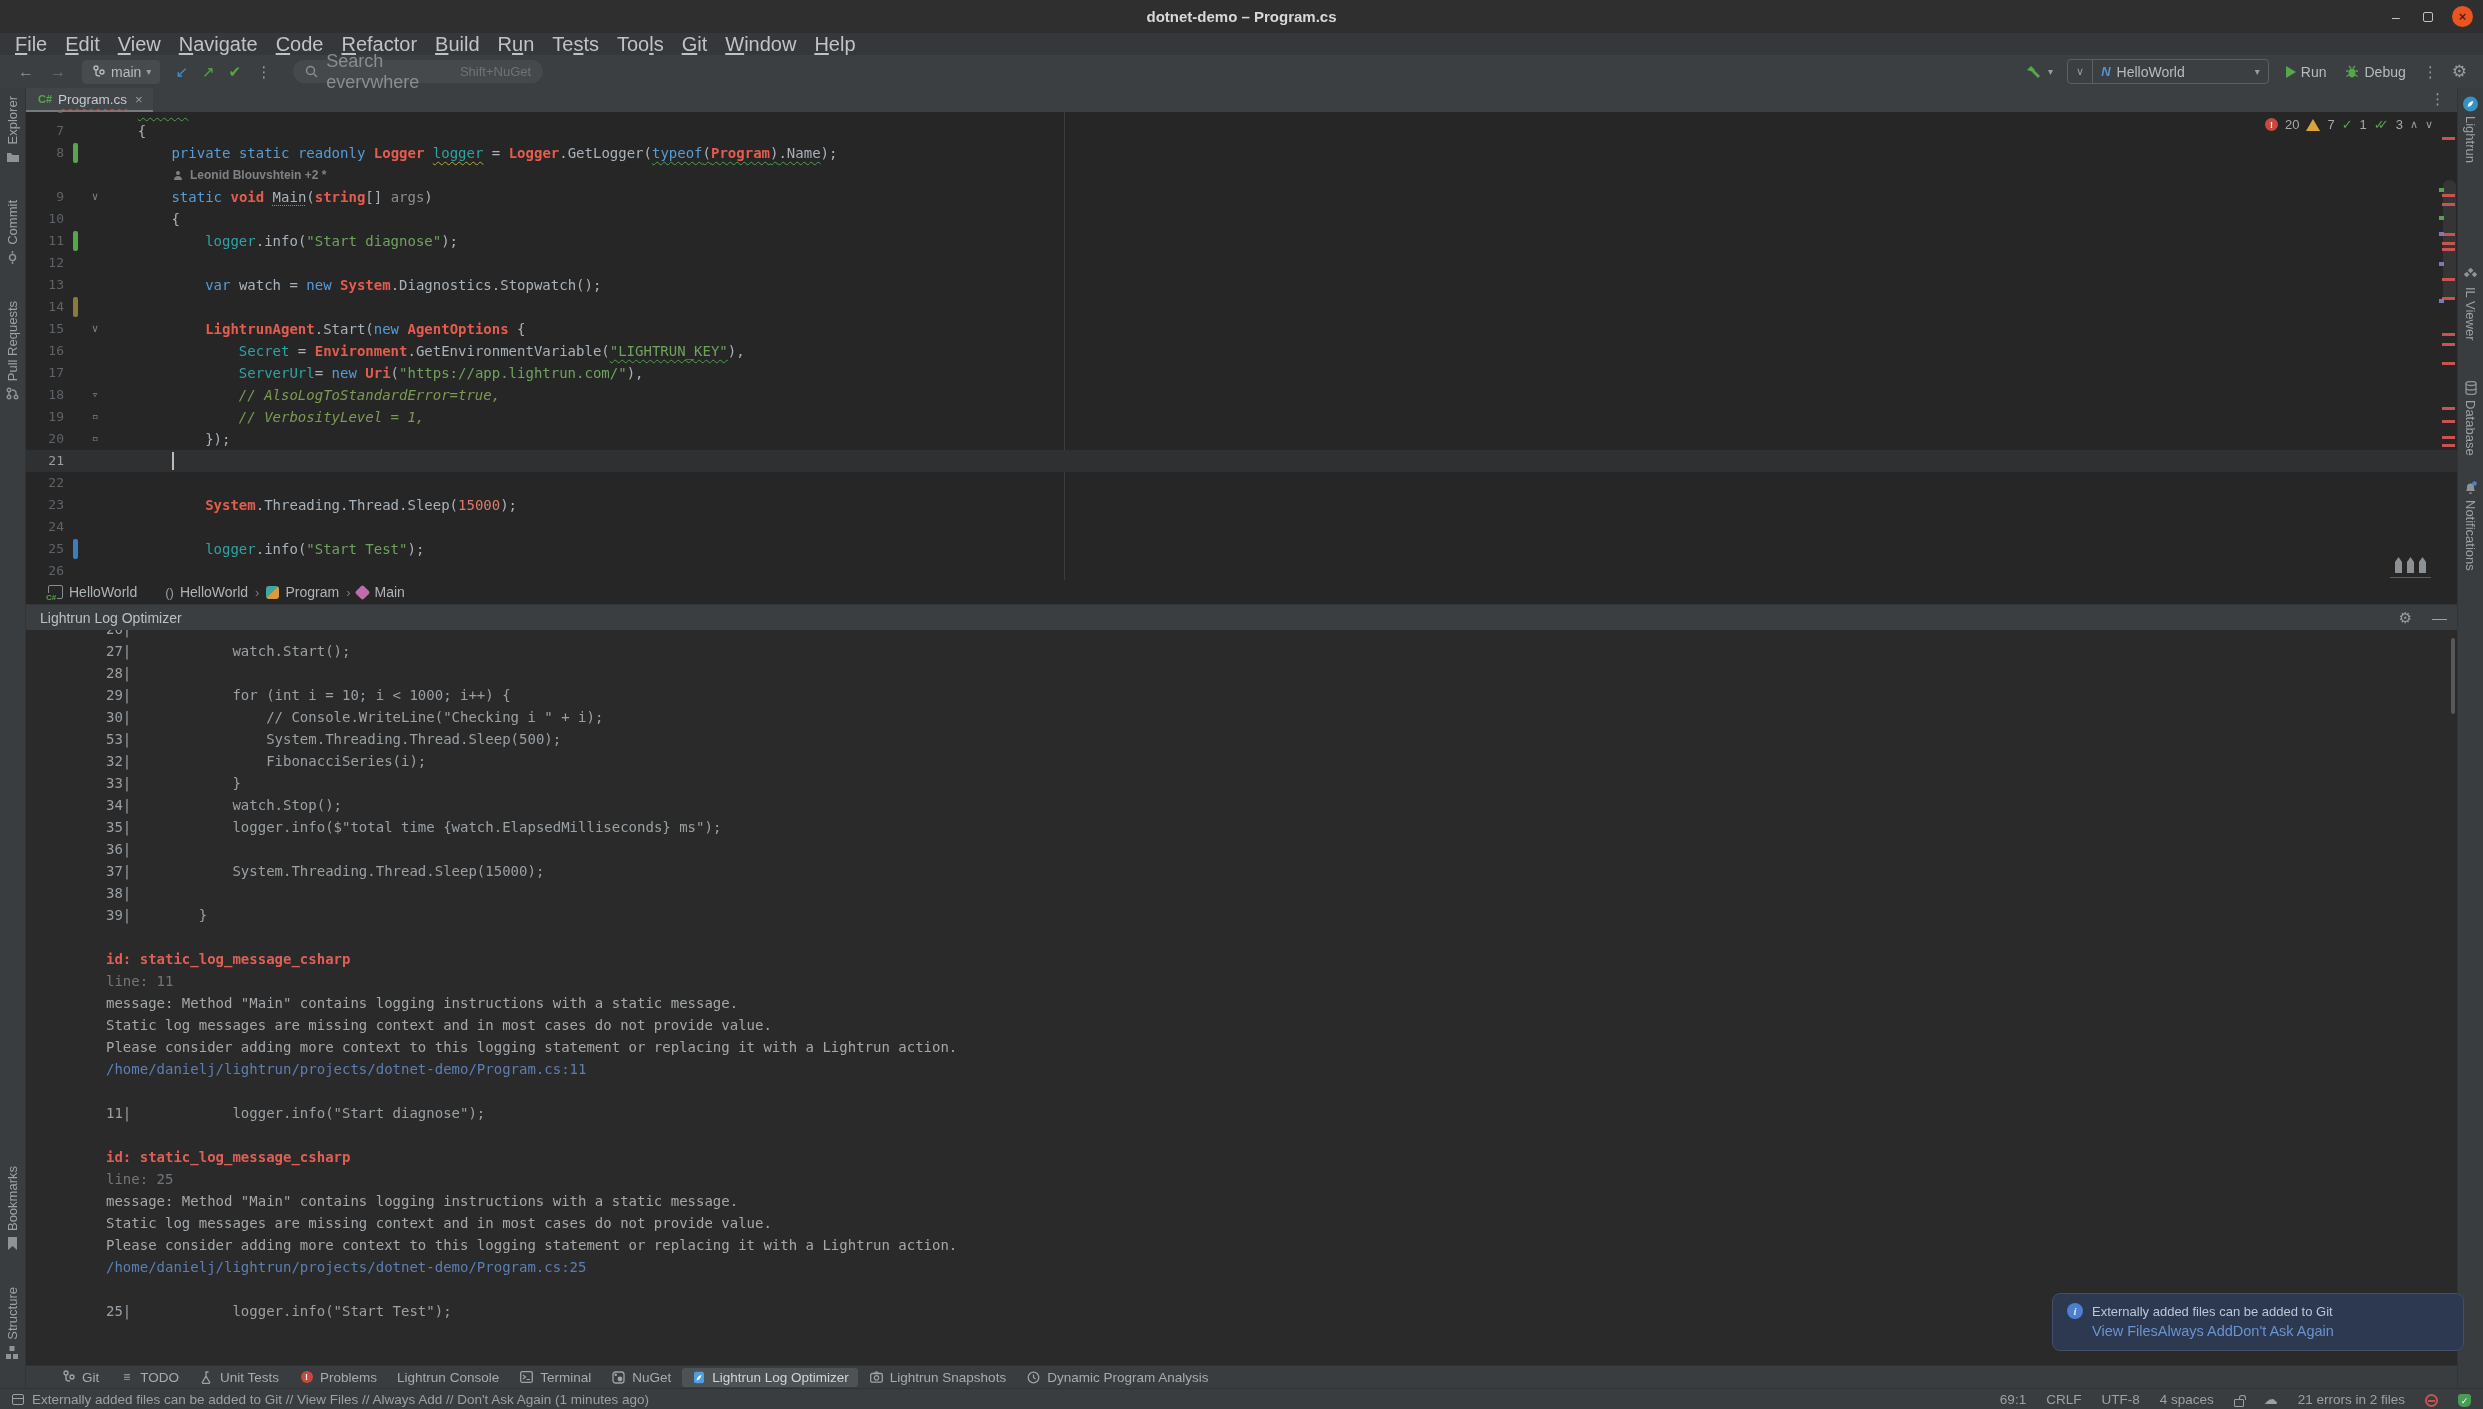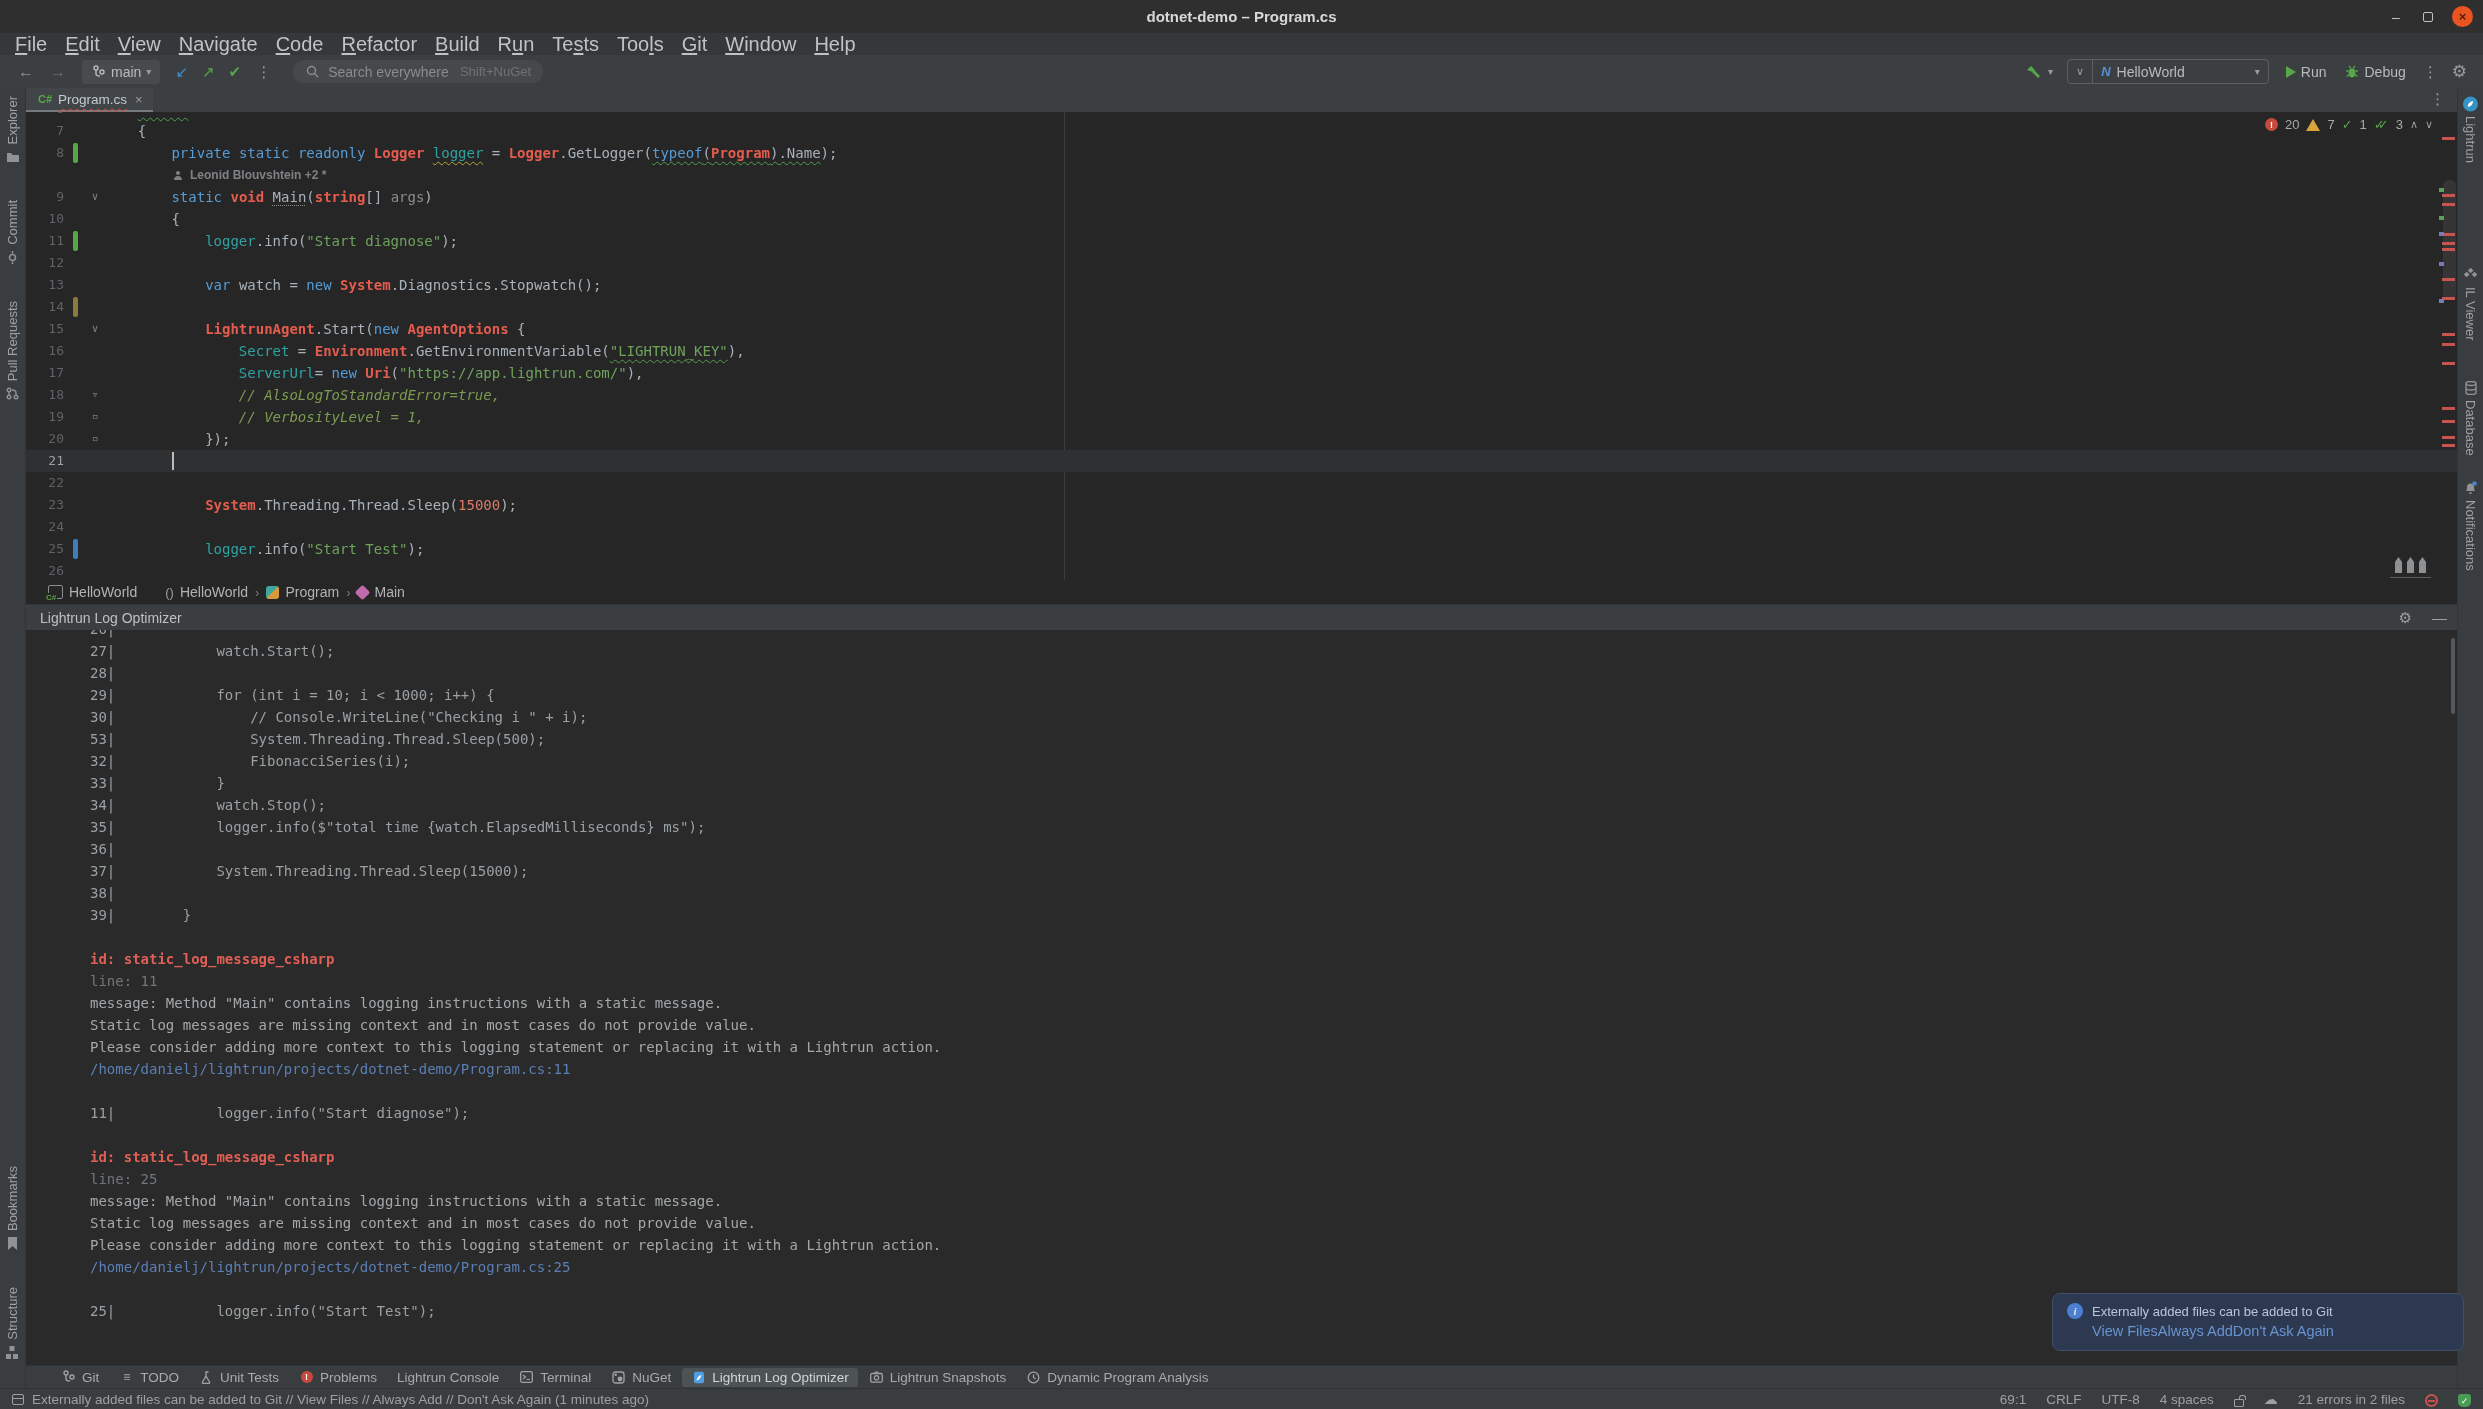--- a/index.html
+++ b/index.html
@@ -22,21 +22,21 @@
 
   
   .toolbar { height:33px; background:#3c3f41; display:flex; align-items:center; padding:0 10px; flex:0 0 auto; }
   .nav-arrow { color:#8f9396; font-size:16px; padding:0 8px; }
   .nav-arrow.dim { color:#6a6e71; }
   .branch-widget { display:flex; align-items:center; gap:5px; background:#474b4d; border-radius:4px; height:24px; padding:0 9px; margin:0 8px; color:#b8bbbe; font-size:14px; }
   .caret { color:#9a9da0; font-size:10px; }
   .vcs-ico { font-size:15px; padding:0 7px; }
   .kebab { color:#9a9da0; font-size:15px; padding:0 8px; letter-spacing:0; }
   .search-box { display:flex; align-items:center; height:23px; background:#45494b; border-radius:12px; margin-left:14px; padding:0 12px; width:250px; }
-  .search-box .ph { color:#898d90; font-size:14px; margin-left:8px; }
+  .search-box .ph { color:#898d90; font-size:18px; margin-left:8px; }
   .search-box .sc { color:#6f7376; font-size:13px; margin-left:auto; }
   .toolbar-right { margin-left:auto; display:flex; align-items:center; }
   .run-group { display:flex; align-items:center; border:1px solid #5c6062; border-radius:4px; height:25px; margin:0 8px; }
   .run-group .cell { display:flex; align-items:center; padding:0 8px; height:100%; }
   .run-group .cell.first { border-right:1px solid #5c6062; color:#9a9da0; font-size:11px; }
   .cfg-n { color:#568fd6; font-weight:bold; font-style:italic; font-size:13px; margin-right:6px; }
   .cfg-name { color:#b8bbbe; font-size:14px; margin-right:70px; }
   .tb-btn { display:flex; align-items:center; gap:5px; color:#b8bbbe; font-size:14px; padding:0 9px; }
   .play-tri { width:0; height:0; border-left:10px solid #57a64a; border-top:6px solid transparent; border-bottom:6px solid transparent; }
   .gear { color:#9a9da0; font-size:17px; padding:0 6px; }
@@ -106,21 +106,21 @@
   .ico-class { width:13px; height:13px; border-radius:3px; background:linear-gradient(135deg,#3fa7a0 50%,#d99a3d 50%); }
   .ico-method { width:11px; height:11px; background:#c06bab; transform:rotate(45deg); border-radius:2px; }
 
   
   .panel-header { height:26px; background:#3b3e40; border-top:1px solid #323537; display:flex; align-items:center; padding:0 10px 0 14px; flex:0 0 auto; }
   .panel-title { color:#bdc0c2; font-size:14px; }
   .panel-header .right { margin-left:auto; display:flex; align-items:center; gap:14px; color:#9fa2a5; }
   .panel-min { font-size:15px; color:#9fa2a5; }
   .panel { flex:1 1 auto; background:#2a2a2a; overflow:hidden; position:relative; font-family:"DejaVu Sans Mono", monospace; font-size:14px; }
   .panel-rows { margin-top:-12px; padding-left:64px; }
-  .prow { height:22px; line-height:22px; white-space:pre; }
+  .prow { height:22px; line-height:22px; white-space:pre;margin-left:16px; }
   .prow .pn { color:#9aa0a4; }
   .prow.codeR { color:#9aa0a4; }
   .prow.idR { color:#e05f55; font-weight:bold; }
   .prow.metaR { color:#71767a; }
   .prow.msgR { color:#a4a8ab; }
   .prow.pathR { color:#5b7fb5; }
   .panel-scroll { position:absolute; right:2px; top:8px; width:4px; height:76px; background:#56585a; border-radius:2px; }
 
   
   .twbar { height:23px; background:#3a3d3f; border-top:1px solid #303335; display:flex; align-items:center; padding-left:26px; gap:2px; flex:0 0 auto; }

